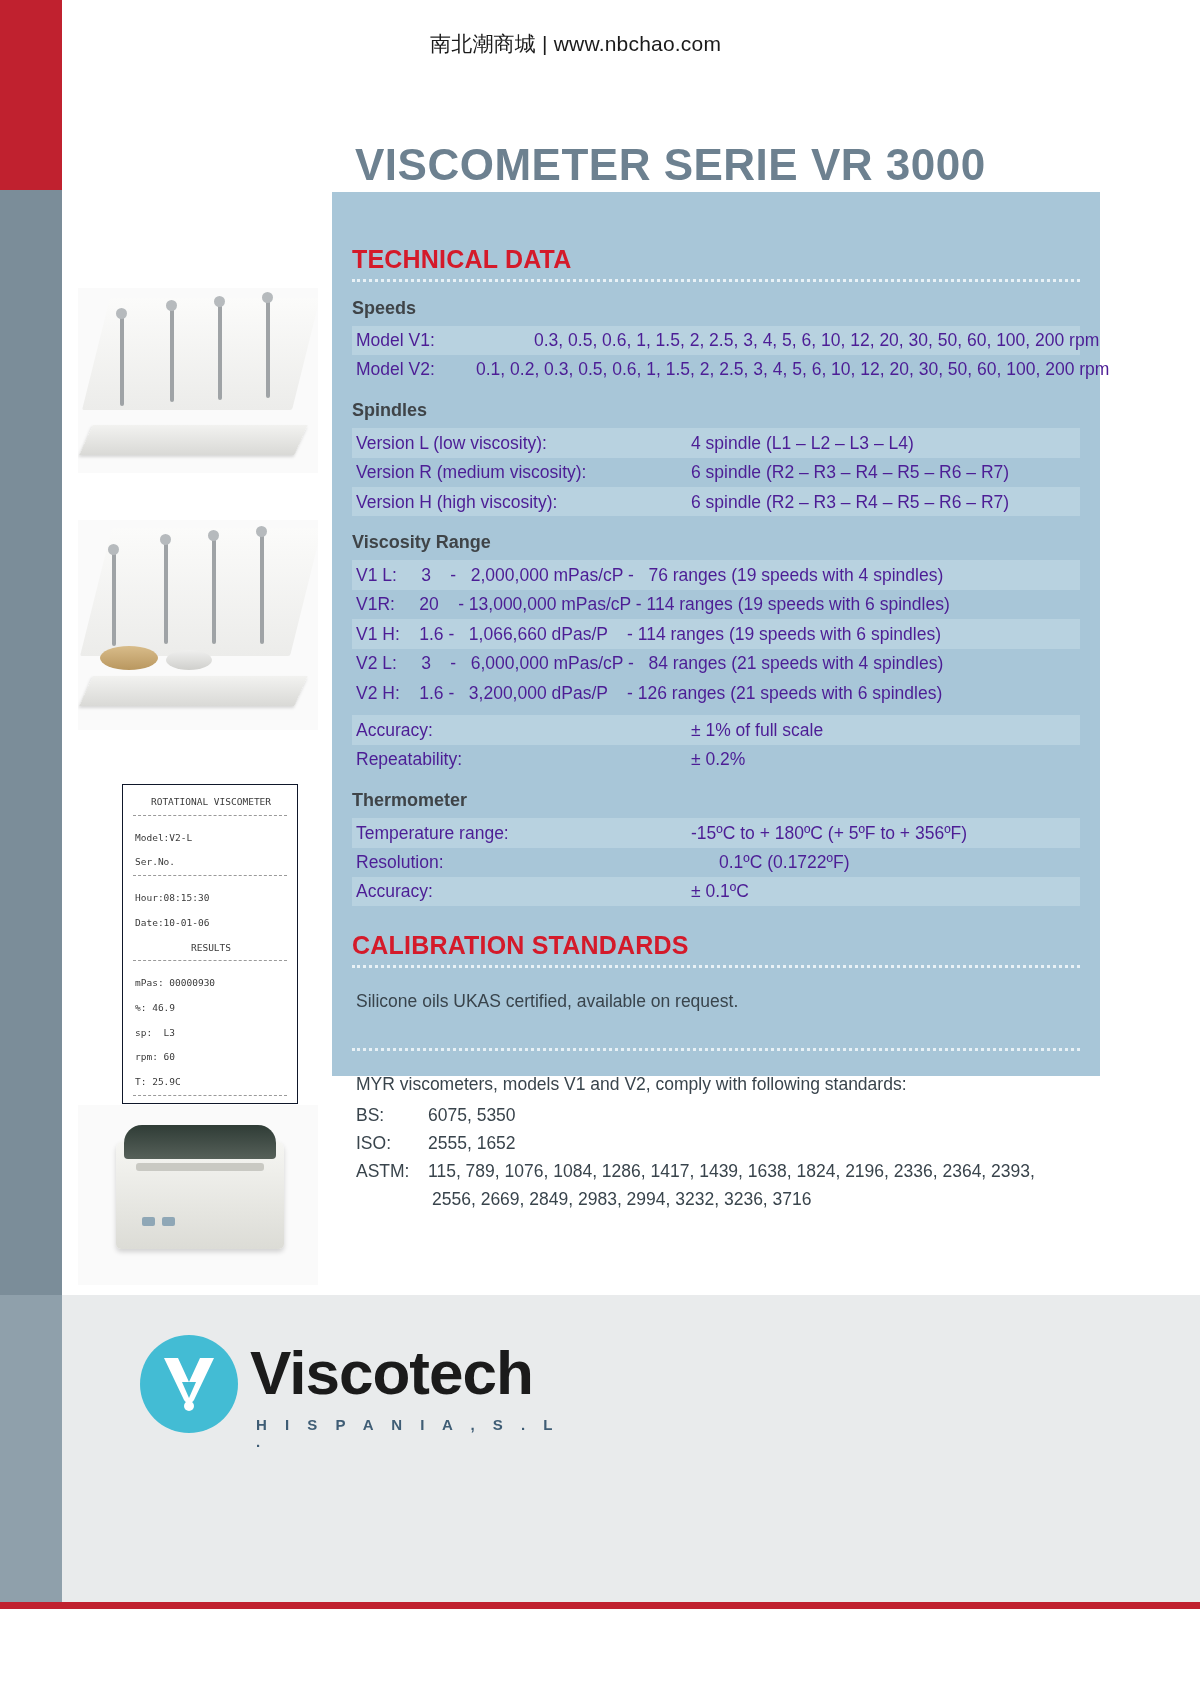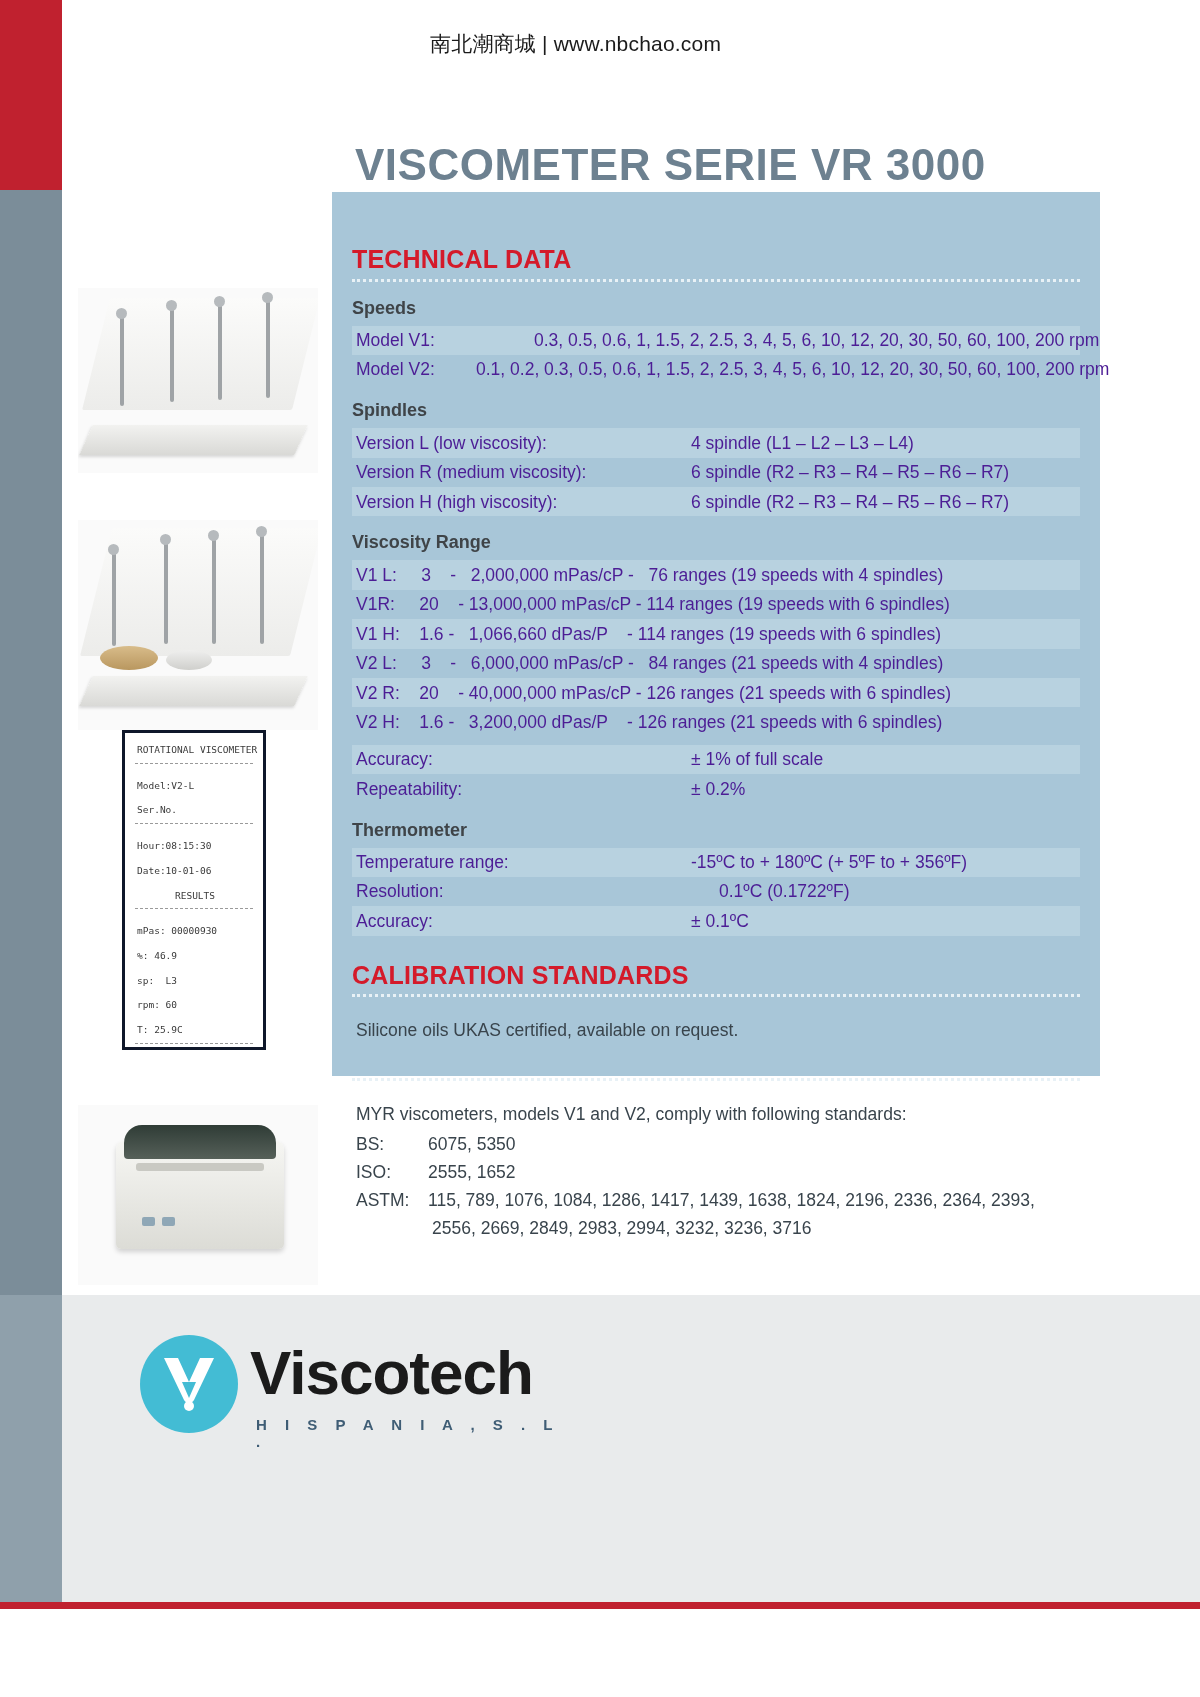--- a/index.html
+++ b/index.html
@@ -110,21 +110,21 @@
   .std-cont { padding-left: 76px; }
 
   
   .photo {
     position: absolute; background: #f4f4f2;
     border: 1px solid #e2e2e0;
     overflow: hidden;
   }
   #photo-spindle-stand-1 { left: 78px; top: 288px; width: 240px; height: 185px; background: #fafafa; border: none; }
   #photo-spindle-stand-2 { left: 78px; top: 520px; width: 240px; height: 210px; background: #fafafa; border: none; }
-  #photo-printout      { left: 122px; top: 730px; width: 144px; height: 320px; background: #ffffff; border: 3px solid #0f172a; }
+  #photo-printout      { left: 122px; top: 784px; width: 176px; height: 320px; background: #ffffff; border: 1px solid #0f172a; }
   #photo-printer       { left: 78px; top: 1105px; width: 240px; height: 180px; background: #fafafa; border: none; }
 
   .printout-txt {
     font-family: "DejaVu Sans Mono", monospace;
     font-size: 9.5px; color: #3a3a3a; line-height: 1.55;
     padding: 10px 10px 0 12px; white-space: pre;
   }
   .printout-rule { border-top: 1px dashed #9a9a9a; margin: 5px 10px; }
   .printout-center { text-align: center; }
 
@@ -290,21 +290,20 @@
       <div class="row alt spindle-row">
         <span class="lbl">Version H  (high viscosity):</span>
         <span class="val">6 spindle  (R2 – R3 – R4 – R5 – R6 – R7)</span>
       </div>
 
       <div class="sub-head">Viscosity Range</div>
       <div class="row alt visc-row">V1 L:     3    -   2,000,000 mPas/cP -   76 ranges (19 speeds with 4 spindles)</div>
       <div class="row visc-row">V1R:     20    - 13,000,000 mPas/cP - 114 ranges (19 speeds with 6 spindles)</div>
       <div class="row alt visc-row">V1 H:    1.6 -   1,066,660 dPas/P    - 114 ranges (19 speeds with 6 spindles)</div>
       <div class="row visc-row">V2 L:     3    -   6,000,000 mPas/cP -   84 ranges (21 speeds with 4 spindles)</div>
-      <div class="row alt visc-row">V2 R:    20    - 40,000,000 mPas/cP - 126 ranges (21 speeds with 6 spindles)</div>
       <div class="row visc-row">V2 H:    1.6 -   3,200,000 dPas/P    - 126 ranges (21 speeds with 6 spindles)</div>
 
       <div style="height:8px;"></div>
       <div class="row alt acc-row">
         <span class="lbl">Accuracy:</span>
         <span class="val">± 1% of full scale</span>
       </div>
       <div class="row acc-row">
         <span class="lbl">Repeatability:</span>
         <span class="val">± 0.2%</span>

